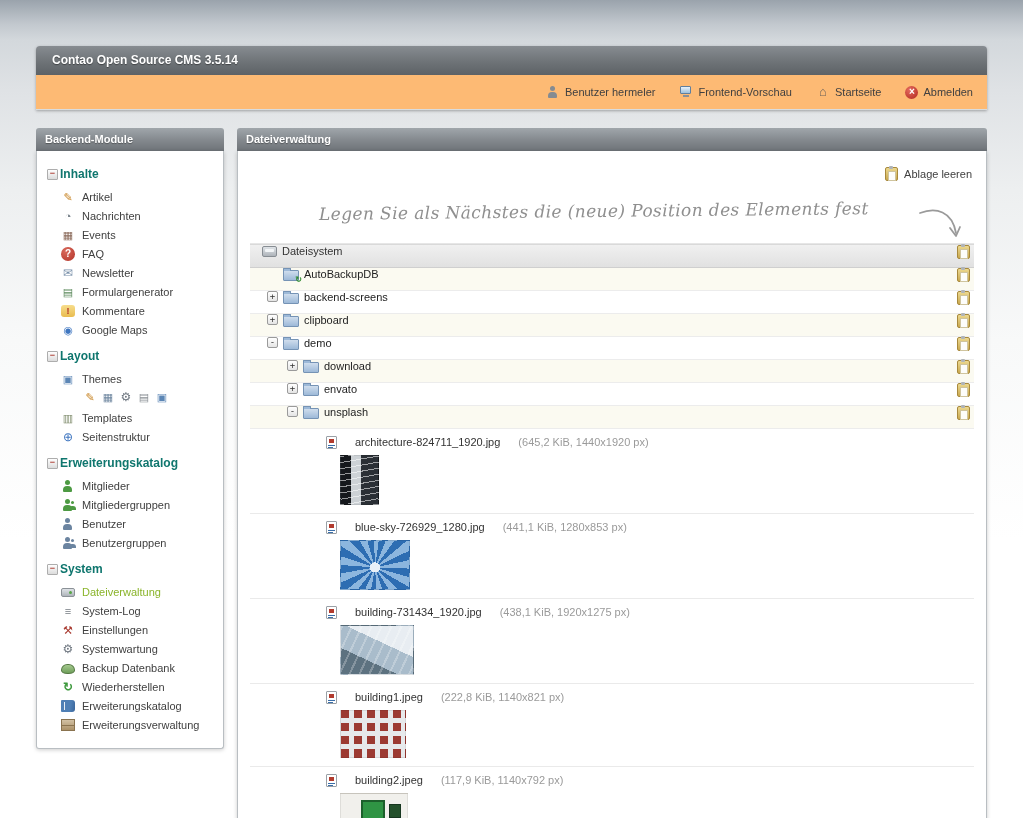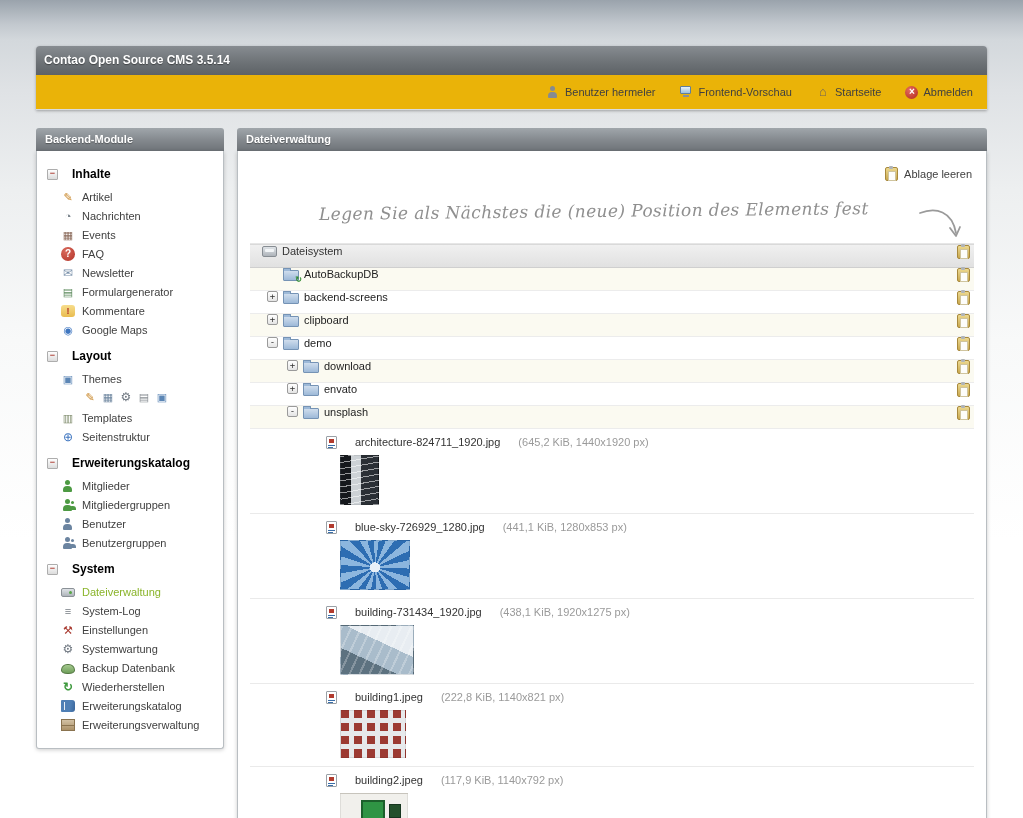--- a/index.html
+++ b/index.html
@@ -8,42 +8,42 @@
     font-family:"Liberation Sans",sans-serif;
     background:#fff;
     background-image:linear-gradient(180deg,#9aa3ac 0,#c2c8ce 24px,#d3d8dc 40px,#dfe2e5 90px,#edeff0 190px,#f8f9f9 340px,#ffffff 540px);
     background-repeat:no-repeat;
     color:#404040;
   }
   .page{width:951px;margin:0 auto;padding-top:46px;position:relative}
 
   
   .app-header{border-radius:4px 4px 0 0;overflow:hidden;box-shadow:0 1px 3px rgba(0,0,0,.3)}
-  .app-title{height:29px;line-height:29px;padding:0 8px;font-size:12px;font-weight:bold;color:#fff;
+  .app-title{height:29px;line-height:29px;padding:0 16px;font-size:12px;font-weight:bold;color:#fff;
     text-shadow:0 1px 1px rgba(0,0,0,.4);
     background:linear-gradient(180deg,#878c91 0,#717preview6 50%,#5e6367 100%);
     background:linear-gradient(180deg,#878c91 0,#6e7377 55%,#5d6266 100%)}
-  .app-nav{height:34px;background:#eab308;display:flex;justify-content:flex-end;align-items:center;gap:24px;
+  .app-nav{height:34px;background:#fdba74;display:flex;justify-content:flex-end;align-items:center;gap:24px;
     padding:0 14px;font-size:11px;color:#404040;border-bottom:1px solid #d9dcde}
   .nav-item{display:flex;align-items:center;gap:5px;cursor:pointer;text-decoration:none;color:#404040}
 
   
   .cols{display:flex;gap:13px;margin-top:18px;align-items:flex-start}
   .sidebar{width:188px;flex:0 0 auto}
   .maincol{flex:1;min-width:0}
   .panel-head{height:23px;line-height:23px;padding:0 9px;font-size:11px;font-weight:bold;color:#fff;
     text-shadow:0 1px 1px rgba(0,0,0,.35);border-radius:3px 3px 0 0;
     background:linear-gradient(180deg,#a0a6ab 0,#858a8f 50%,#6e7378 100%)}
   .panel-body{background:#fff;border:1px solid #b9bec2;border-top:none;border-radius:0 0 3px 3px;
     box-shadow:0 1px 4px rgba(0,0,0,.2)}
   .sidebar .panel-body{padding:6px 8px 14px}
   .maincol .panel-body{padding:8px 12px 30px;min-height:660px;position:relative}
 
   
-  .sec-head{display:flex;align-items:center;gap:14px;font-size:12px;font-weight:bold;color:#000000;margin:10px 0 6px 2px;cursor:pointer}
+  .sec-head{display:flex;align-items:center;gap:2px;font-size:12px;font-weight:bold;color:#0f766e;margin:10px 0 6px 2px;cursor:pointer}
   .sec-toggle{width:9px;height:9px;flex:0 0 auto;border:1px solid #adadad;border-radius:1px;
     background:linear-gradient(#fefefe,#dcdcdc);position:relative}
   .sec-toggle::before{content:"−";position:absolute;left:0;top:-1px;width:100%;text-align:center;
     font-size:9px;line-height:9px;color:#b0443a;font-weight:bold}
   .sec-items{padding-left:2px}
   .side-item{display:flex;align-items:center;gap:7px;height:19px;padding-left:14px;font-size:11px;color:#404040;cursor:pointer}
   .side-item .lbl{white-space:nowrap}
   .side-item.active .lbl{color:#8ab42a}
   .theme-toolbar{display:flex;gap:4px;padding:2px 0 4px 36px}
   .tool-btn{display:inline-flex;cursor:pointer}

